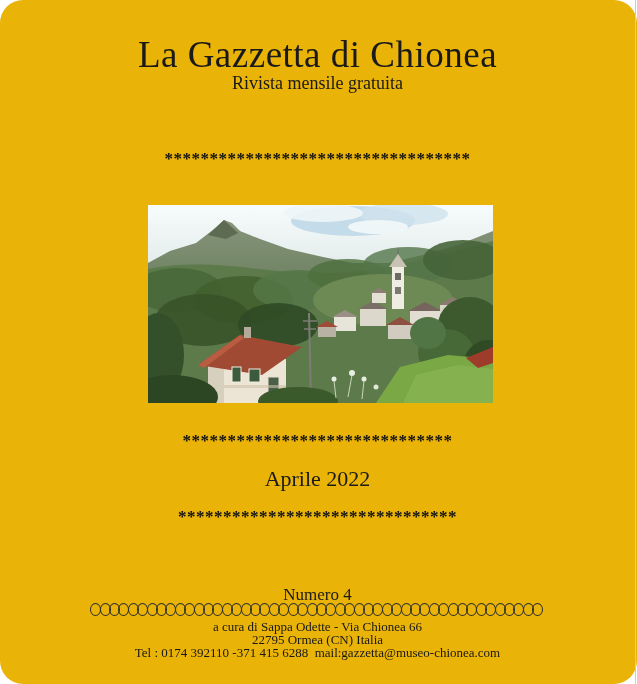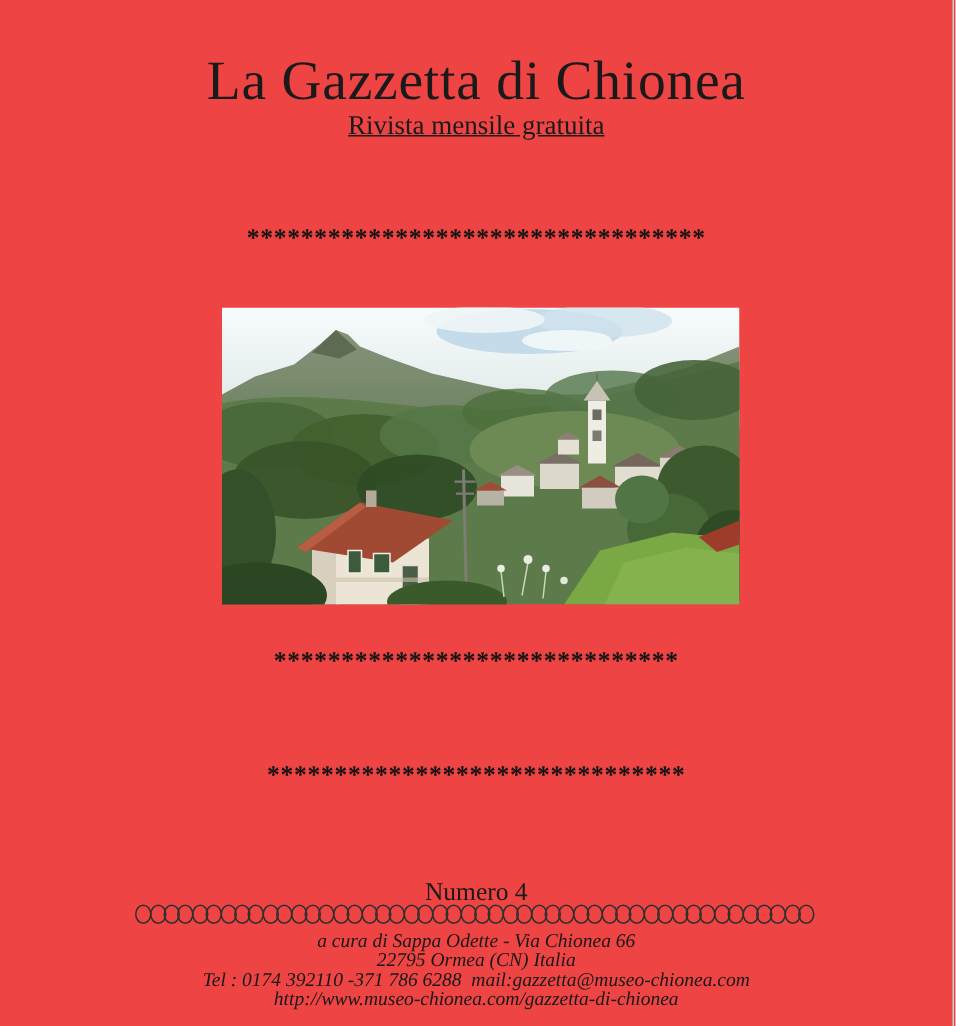--- a/index.html
+++ b/index.html
@@ -1,35 +1,35 @@
 <!DOCTYPE html>
 <html><head>
 <meta charset="utf-8">
 <style>
   html,body{margin:0;padding:0;background:#ffffff;}
   body{
     width:637px;height:684px;position:relative;overflow:hidden;
     font-family:"Liberation Serif","DejaVu Serif",serif;color:#1a1a1a;
   }
-  .page{position:absolute;inset:0;background:#ef4444;}
+  .page{position:absolute;inset:0;background:#eab308;border-radius:23px;}
   .page-edge{position:absolute;top:0;right:1px;width:1px;height:684px;background:#cccccc;}
   .centered{position:absolute;left:0;width:635px;text-align:center;}
   .doc-title{top:9px;font-size:37px;line-height:1.15;font-weight:400;letter-spacing:.5px;}
-  .doc-subtitle{top:73px;font-size:18px;text-decoration:underline;}
+  .doc-subtitle{top:73px;font-size:18px;}
   .stars{font-size:17px;font-weight:700;letter-spacing:.5px;line-height:1;color:#111;}
   .stars-1{top:150px;}
   .stars-2{top:432px;}
   .stars-3{top:508px;}
   .issue-month{top:466px;font-size:22px;}
   .issue-number{top:563px;font-size:17px;margin-top:22px;}
   .photo-wrap{position:absolute;left:148px;top:205px;width:345px;height:198px;}
   .photo-wrap svg{display:block;}
   .chain{position:absolute;left:0;top:603px;width:635px;text-align:center;height:15px;line-height:0;white-space:nowrap;}
   .ring{display:inline-block;width:9px;height:11px;border:1.6px solid #2f2f2f;border-radius:50%;margin-left:-1.6px;vertical-align:middle;background:transparent;}
-  .footer{position:absolute;left:0;top:620px;width:635px;text-align:center;font-style:italic;font-size:13px;line-height:13px;color:#181818;}
+  .footer{position:absolute;left:0;top:620px;width:635px;text-align:center;font-size:13px;line-height:13px;color:#181818;}
   .footer-line{white-space:pre;}
 </style>
 </head>
 <body>
 
 <div class="page">
 
   <h1 class="centered doc-title">La Gazzetta di Chionea</h1>
 
   <div class="centered doc-subtitle">Rivista mensile gratuita</div>
@@ -132,28 +132,28 @@
       </g>
       <circle cx="204" cy="168" r="3" fill="#e8efe0"></circle>
       <circle cx="216" cy="174" r="2.5" fill="#e8efe0"></circle>
       <circle cx="186" cy="174" r="2.5" fill="#e8efe0"></circle>
       <circle cx="228" cy="182" r="2.5" fill="#dfe8d4"></circle>
     </svg>
   </div>
 
   <div class="centered stars stars-2">******************************</div>
 
+  <div class="centered issue-month">Aprile 2022</div>
 
   <div class="centered stars stars-3">*******************************</div>
 
   <div class="centered issue-number">Numero 4</div>
 
   <div class="chain"><span class="ring"></span><span class="ring"></span><span class="ring"></span><span class="ring"></span><span class="ring"></span><span class="ring"></span><span class="ring"></span><span class="ring"></span><span class="ring"></span><span class="ring"></span><span class="ring"></span><span class="ring"></span><span class="ring"></span><span class="ring"></span><span class="ring"></span><span class="ring"></span><span class="ring"></span><span class="ring"></span><span class="ring"></span><span class="ring"></span><span class="ring"></span><span class="ring"></span><span class="ring"></span><span class="ring"></span><span class="ring"></span><span class="ring"></span><span class="ring"></span><span class="ring"></span><span class="ring"></span><span class="ring"></span><span class="ring"></span><span class="ring"></span><span class="ring"></span><span class="ring"></span><span class="ring"></span><span class="ring"></span><span class="ring"></span><span class="ring"></span><span class="ring"></span><span class="ring"></span><span class="ring"></span><span class="ring"></span><span class="ring"></span><span class="ring"></span><span class="ring"></span><span class="ring"></span><span class="ring"></span><span class="ring"></span></div>
 
   <div class="footer">
     <div class="footer-line">a cura di Sappa Odette - Via Chionea 66</div>
     <div class="footer-line">22795 Ormea (CN) Italia</div>
-    <div class="footer-line">Tel : 0174 392110 -371 786 6288  mail:gazzetta@museo-chionea.com</div>
-    <div class="footer-line">http://www.museo-chionea.com/gazzetta-di-chionea</div>
+    <div class="footer-line">Tel : 0174 392110 -371 415 6288  mail:gazzetta@museo-chionea.com</div>
   </div>
 
   <div class="page-edge"></div>
 </div>
 
 </body></html>

